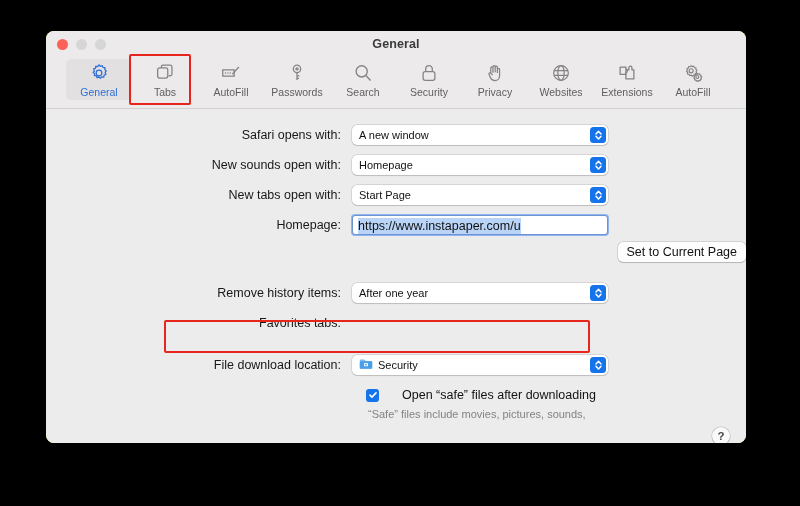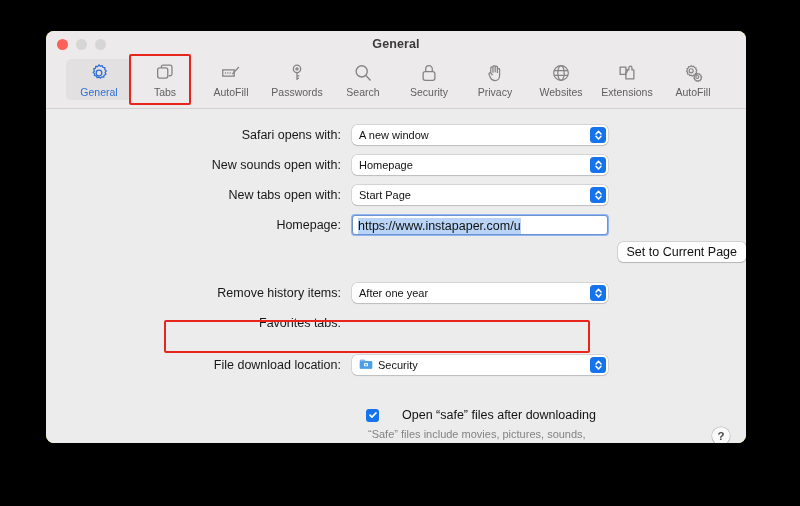--- a/index.html
+++ b/index.html
@@ -219,21 +219,21 @@
     border: 2px solid #e8251c;
     border-radius: 2px;
     pointer-events: none;
     z-index: 6;
   }
 
   
   .checkrow {
     display: flex;
     align-items: center;
-    margin-top: 20px;
+    margin-top: 0;
     gap: 16px;
   }
   .checkrow .spacer { width: 295px; }
   .checkbox {
     margin-left: 9px;
     width: 13px;
     height: 13px;
     border-radius: 3px;
     background: #1573ec;
     display: flex;

